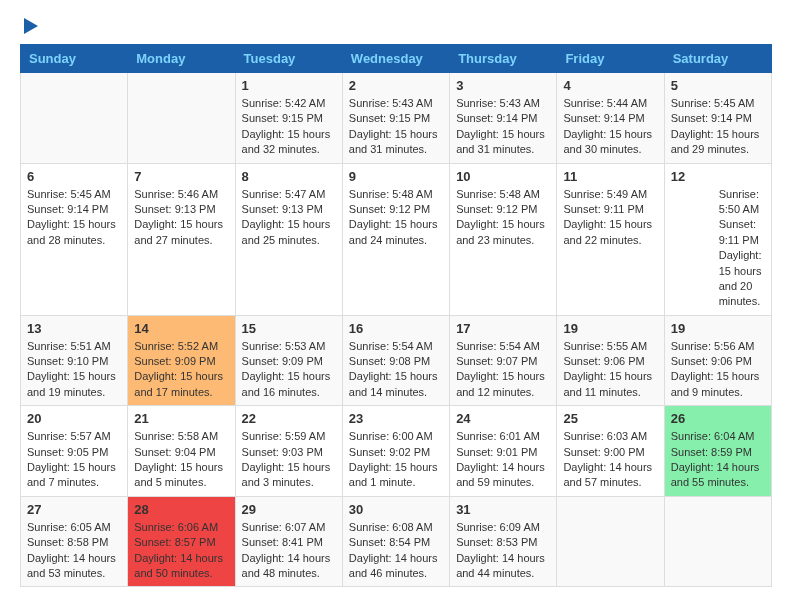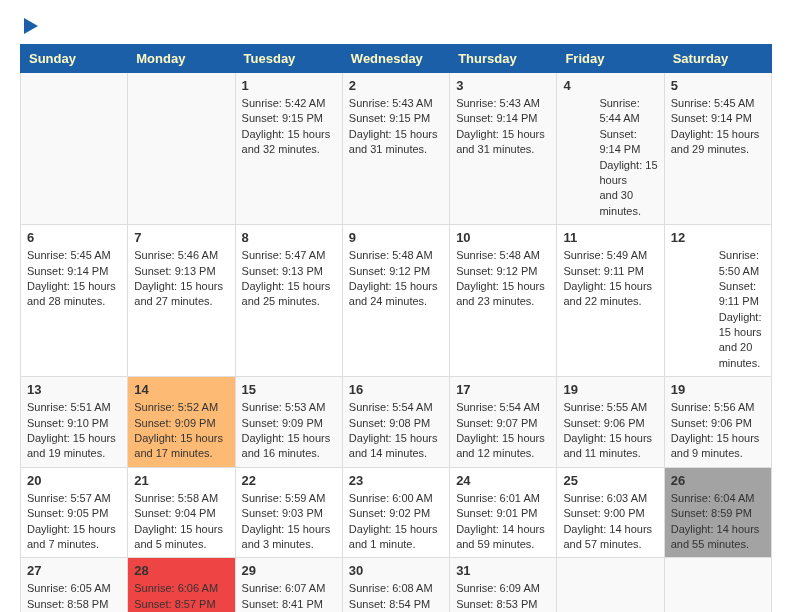--- a/index.html
+++ b/index.html
@@ -58,21 +58,21 @@
       color: #333;
       margin-top: 2px;
     }
     .calendar {
       width: 100%;
       border-collapse: collapse;
       border: 1px solid #ccc;
     }
     .calendar th {
       background-color: #1a5fa8;
-      color: #fef9c3;
+      color: #7dd3fc;
       text-align: left;
       padding: 6px 8px;
       font-size: 13px;
       border: 1px solid #1a5fa8;
     }
     .calendar td {
       vertical-align: top;
       padding: 5px 6px;
       border: 1px solid #ddd;
       width: calc(100% / 7);
@@ -151,21 +151,21 @@
         </td>
         <td style="background-color: rgb(249, 249, 249);">
           <span class="day-number">3</span>
           <div class="day-info" style="white-space: pre-line;">Sunrise: 5:43 AM
 Sunset: 9:14 PM
 Daylight: 15 hours
 and 31 minutes.</div>
         </td>
         <td style="background-color: rgb(249, 249, 249);">
           <span class="day-number">4</span>
-          <div class="day-info" style="white-space: pre-line; margin-left: 36px;">Sunrise: 5:44 AM
+          <div class="day-info" style="white-space: pre-line;">Sunrise: 5:44 AM
 Sunset: 9:14 PM
 Daylight: 15 hours
 and 30 minutes.</div>
         </td>
         <td style="background-color: rgb(249, 249, 249);">
           <span class="day-number">5</span>
           <div class="day-info" style="white-space: pre-line;">Sunrise: 5:45 AM
 Sunset: 9:14 PM
 Daylight: 15 hours
 and 29 minutes.</div>
@@ -309,21 +309,21 @@
 Daylight: 14 hours
 and 59 minutes.</div>
         </td>
         <td style="background-color: rgb(255, 255, 255);">
           <span class="day-number">25</span>
           <div class="day-info" style="white-space: pre-line;">Sunrise: 6:03 AM
 Sunset: 9:00 PM
 Daylight: 14 hours
 and 57 minutes.</div>
         </td>
-        <td style="background-color: #a3a3a3;">
+        <td style="background-color: #86efac;">
           <span class="day-number">26</span>
           <div class="day-info" style="white-space: pre-line;">Sunrise: 6:04 AM
 Sunset: 8:59 PM
 Daylight: 14 hours
 and 55 minutes.</div>
         </td>
       </tr>
       <tr>
         <td style="background-color: rgb(249, 249, 249); margin-top: 44px;">
           <span class="day-number">27</span>

